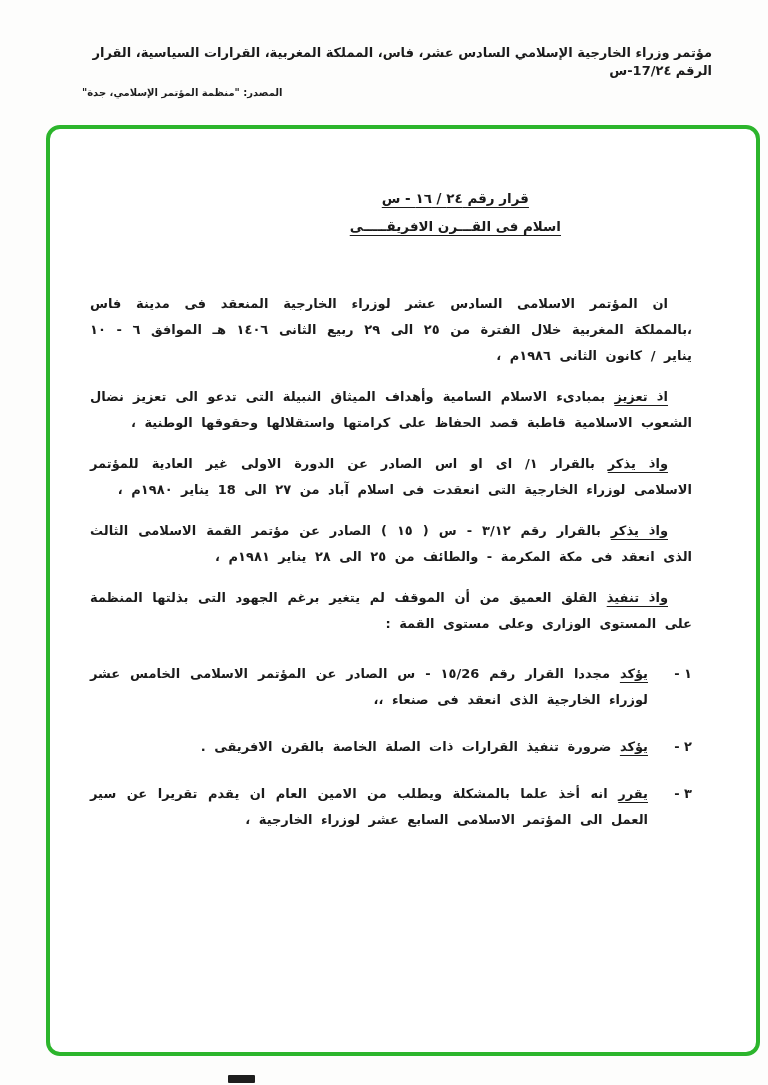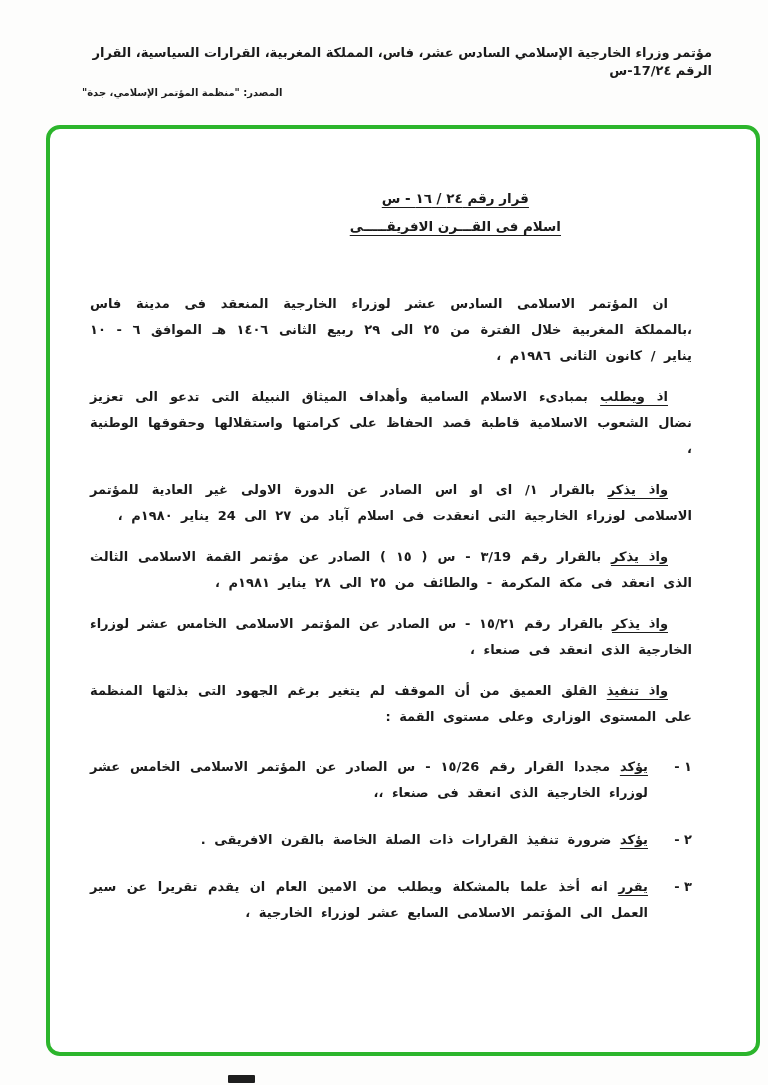--- a/index.html
+++ b/index.html
@@ -112,27 +112,26 @@
 <div class="doc-frame">
   <div class="doc-content">
 
     <div class="title-block">
       <div><span class="u">قرار رقم ٢٤ / ١٦ - س</span></div>
       <div><span class="u">اسلام فى القـــرن الافريقـــــى</span></div>
     </div>
 
     <p class="para"><span class="lead"></span><span>ان المؤتمر الاسلامى السادس عشر لوزراء الخارجية المنعقد فى مدينة فاس ،بالمملكة المغربية خلال الفترة من ٢٥ الى ٢٩ ربيع الثانى ١٤٠٦ هـ الموافق ٦ - ١٠ يناير / كانون الثانى ١٩٨٦م ،</span></p>
 
-    <p class="para"><span class="lead">اذ ويطلب</span><span> بمبادىء الاسلام السامية وأهداف الميثاق النبيلة التى تدعو الى تعزيز نضال الشعوب الاسلامية قاطبة قصد الحفاظ على كرامتها واستقلالها وحقوقها الوطنية ،</span></p>
+    <p class="para"><span class="lead">اذ تعزيز</span><span> بمبادىء الاسلام السامية وأهداف الميثاق النبيلة التى تدعو الى تعزيز نضال الشعوب الاسلامية قاطبة قصد الحفاظ على كرامتها واستقلالها وحقوقها الوطنية ،</span></p>
 
-    <p class="para"><span class="lead">واذ يذكر</span><span> بالقرار ١/ اى او اس الصادر عن الدورة الاولى غير العادية للمؤتمر الاسلامى لوزراء الخارجية التى انعقدت فى اسلام آباد من ٢٧ الى 24 يناير ١٩٨٠م ،</span></p>
+    <p class="para"><span class="lead">واذ يذكر</span><span> بالقرار ١/ اى او اس الصادر عن الدورة الاولى غير العادية للمؤتمر الاسلامى لوزراء الخارجية التى انعقدت فى اسلام آباد من ٢٧ الى 18 يناير ١٩٨٠م ،</span></p>
 
-    <p class="para"><span class="lead">واذ يذكر</span><span> بالقرار رقم ٣/19 - س ( ١٥ ) الصادر عن مؤتمر القمة الاسلامى الثالث الذى انعقد فى مكة المكرمة - والطائف من ٢٥ الى ٢٨ يناير ١٩٨١م ،</span></p>
+    <p class="para"><span class="lead">واذ يذكر</span><span> بالقرار رقم ٣/١٢ - س ( ١٥ ) الصادر عن مؤتمر القمة الاسلامى الثالث الذى انعقد فى مكة المكرمة - والطائف من ٢٥ الى ٢٨ يناير ١٩٨١م ،</span></p>
 
-    <p class="para"><span class="lead">واذ يذكر</span><span> بالقرار رقم ١٥/٢١ - س الصادر عن المؤتمر الاسلامى الخامس عشر لوزراء الخارجية الذى انعقد فى صنعاء ،</span></p>
 
     <p class="para"><span class="lead">واذ تنفيذ</span><span> القلق العميق من أن الموقف لم يتغير برغم الجهود التى بذلتها المنظمة على المستوى الوزارى وعلى مستوى القمة :</span></p>
 
     <div class="items">
 
       <div class="item">
         <div class="item-num">١ -</div>
         <div class="item-body"><span class="lead">يؤكد</span><span> مجددا القرار رقم ١٥/26 - س الصادر عن المؤتمر الاسلامى الخامس عشر لوزراء الخارجية الذى انعقد فى صنعاء ،،</span></div>
       </div>
 

